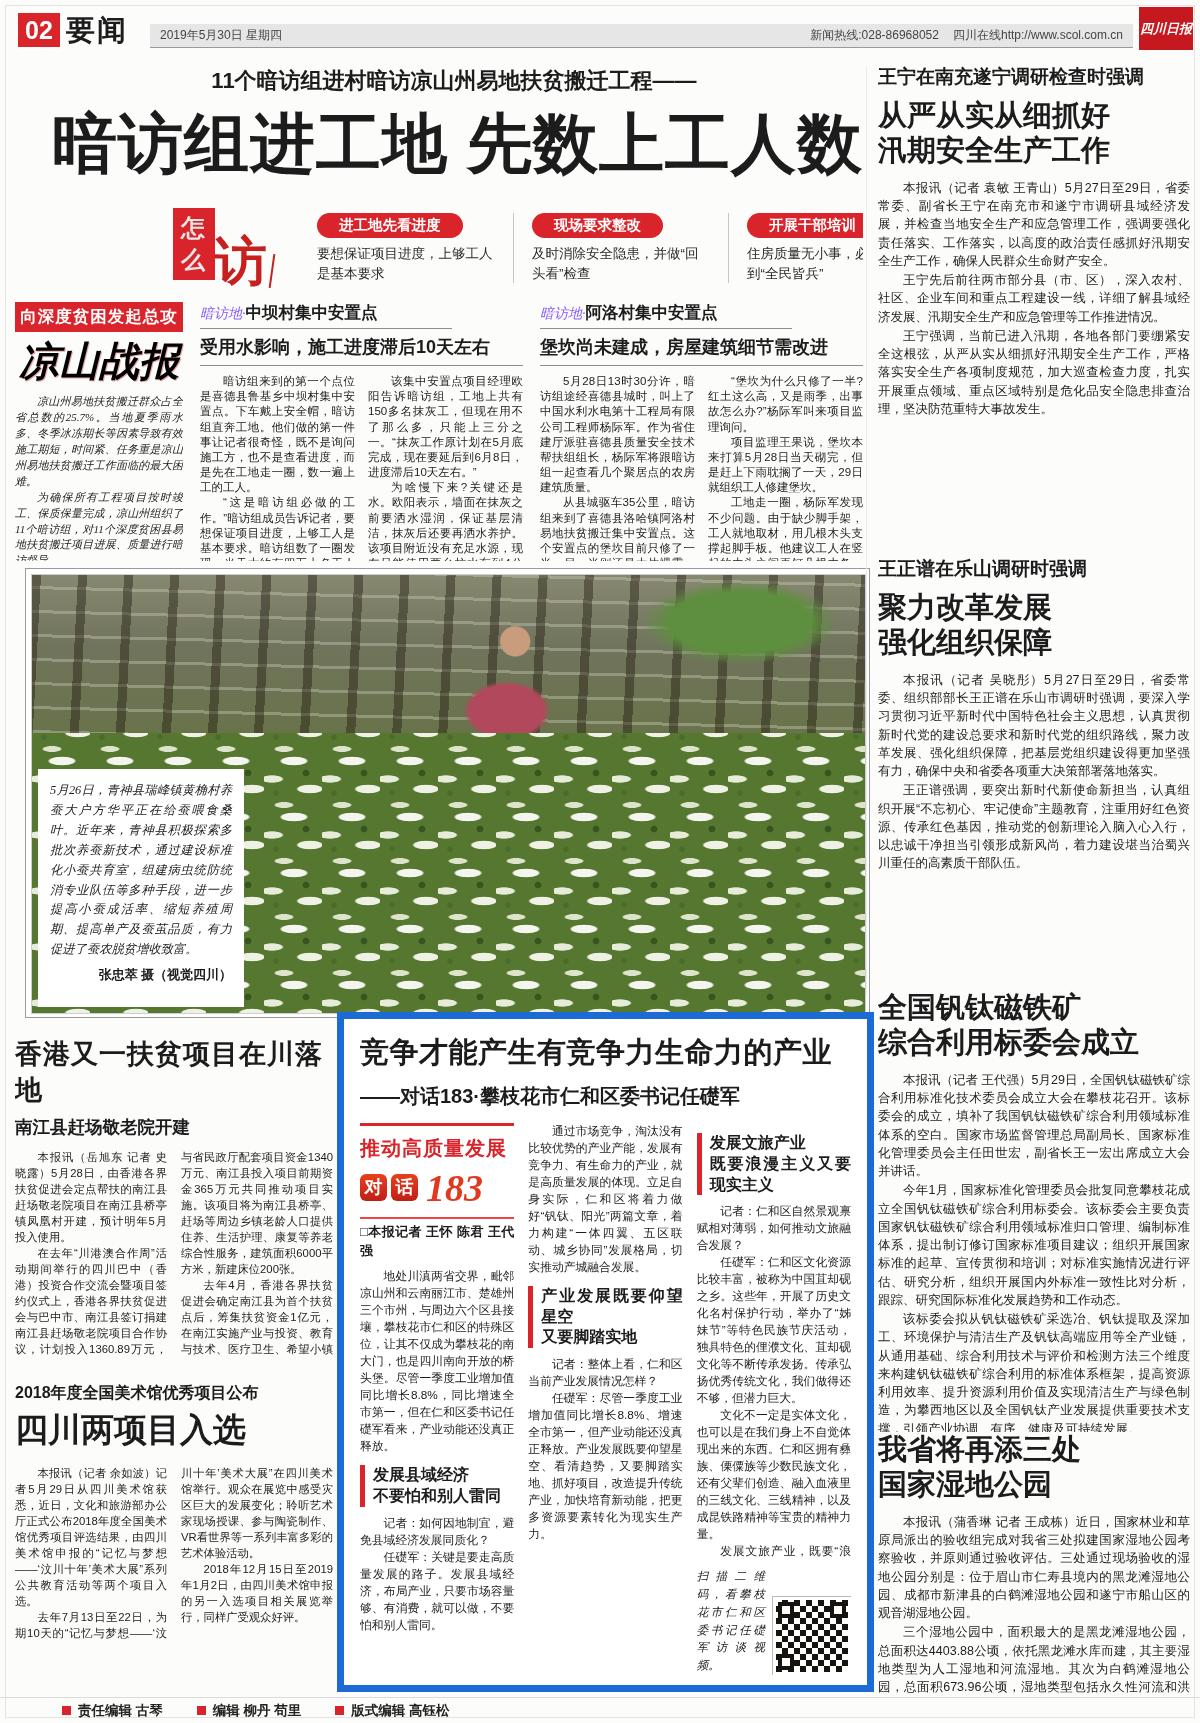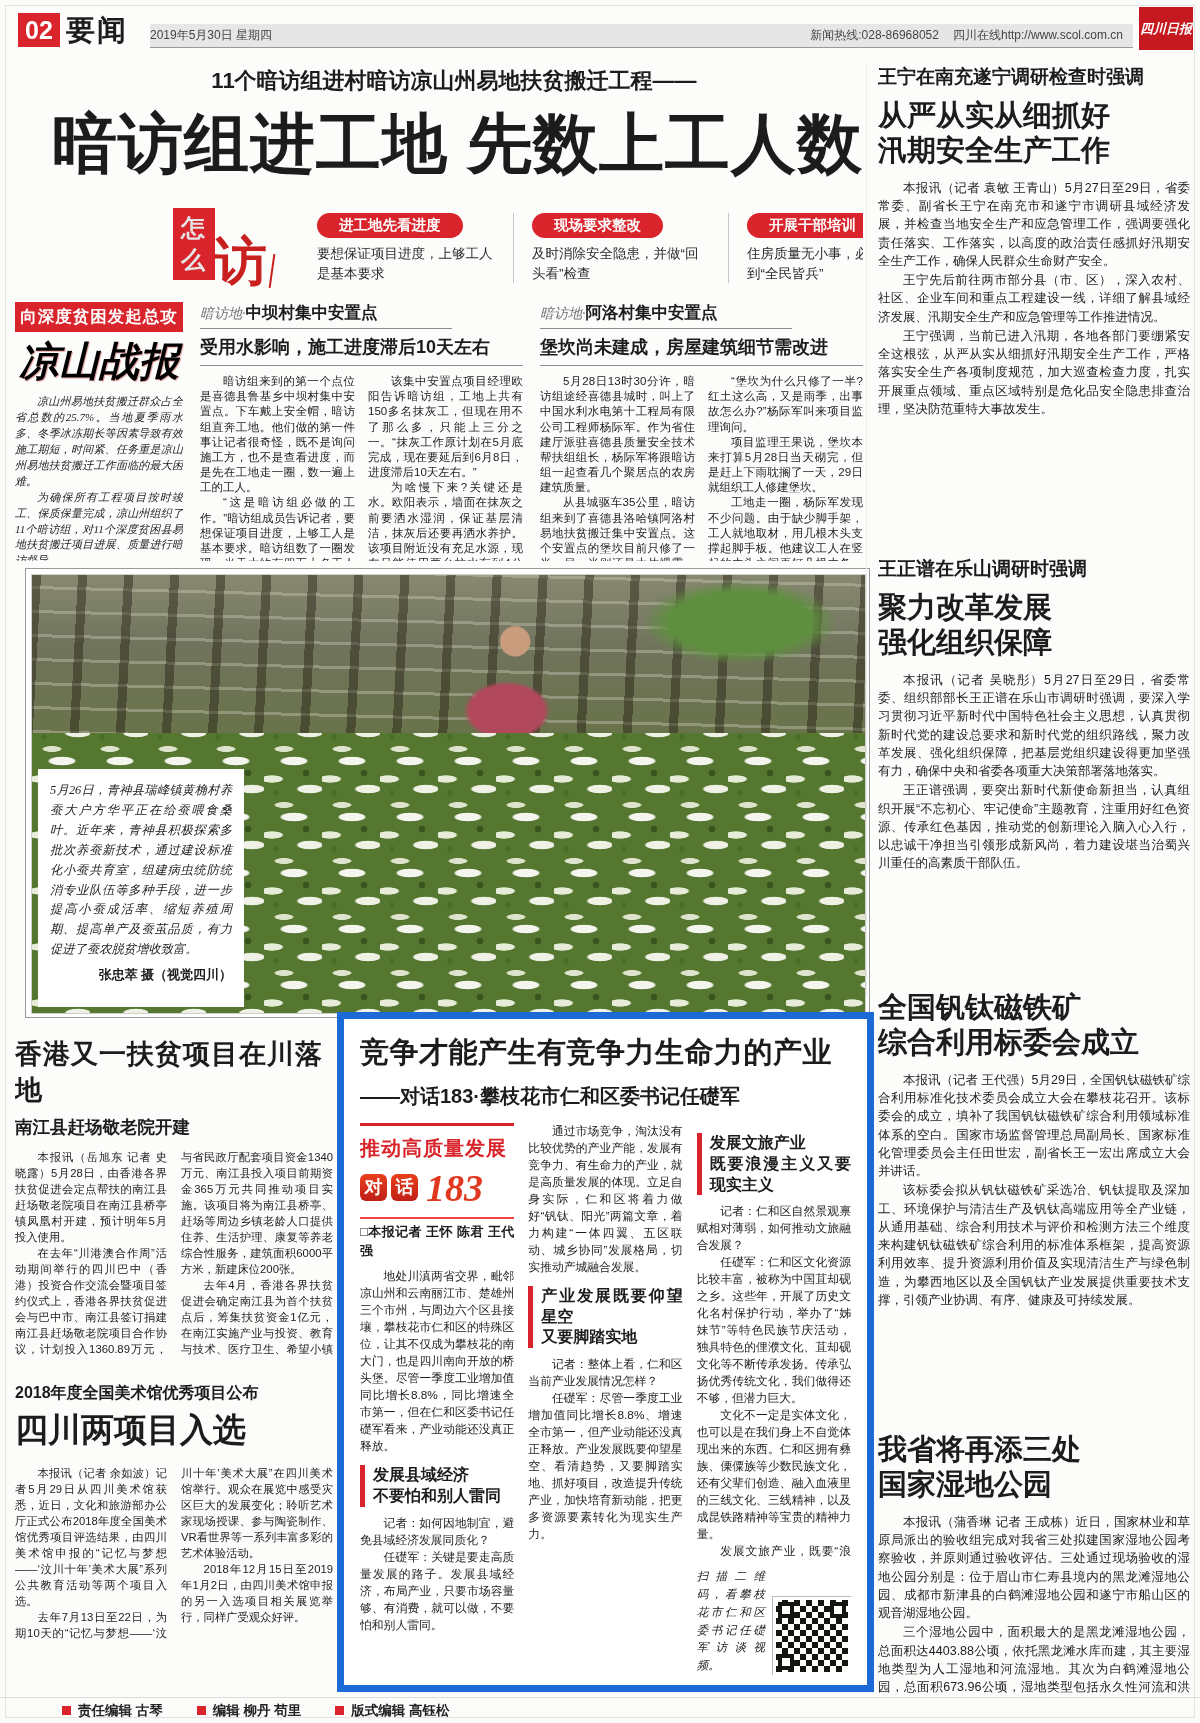--- a/index.html
+++ b/index.html
@@ -8,21 +8,21 @@
   .page-frame{position:absolute;inset:5px;border:1px solid #e3e3e1;pointer-events:none;}
   p{margin:0;}
   .para{margin:0;text-indent:2em;}
 
   
   .pgno{position:absolute;left:18px;top:13px;width:42px;height:34px;background:#d8242a;
         color:#fff;font-size:25px;font-weight:900;display:flex;align-items:center;justify-content:center;}
   .secname{position:absolute;left:66px;top:11px;font-size:29px;font-weight:900;letter-spacing:2px;}
   .hbar{position:absolute;left:150px;top:24px;width:983px;height:23px;background:#e6e6e6;
         border-bottom:1px solid #9a9a9a;display:flex;align-items:center;font-size:12px;color:#444;}
-  .hbar .date{padding-left:0;}
+  .hbar .date{padding-left:10px;}
   .hbar .hspacer{flex:1;}
   .hbar .hot{padding-right:14px;}
   .hbar .web{padding-right:10px;}
   .brand{position:absolute;left:1139px;top:7px;width:54px;height:43px;background:#c5181f;
          color:#fff;display:flex;align-items:center;justify-content:center;
          font-family:"Liberation Serif","DejaVu Serif",serif;font-style:italic;font-weight:bold;font-size:13px;}
 
   
   .lead{position:absolute;left:15px;top:56px;width:848px;height:505px;overflow:hidden;}
   .kicker{text-align:center;font-size:22px;font-weight:bold;margin:10px 0 4px 30px;}
@@ -43,21 +43,21 @@
   .battle-banner{background:#d8242a;color:#fff;text-align:center;font-size:16.5px;font-weight:900;
                  padding:4px 0;letter-spacing:1px;}
   .battle-title{font-family:"Liberation Serif","DejaVu Serif",serif;color:#000000;font-weight:900;
                 font-style:italic;font-size:40px;text-align:center;line-height:1.2;margin:6px 0 8px;
                 text-shadow:1px 1px 0 #e8a9a6;}
   .battle-body{font-family:"Liberation Serif","DejaVu Serif",serif;font-style:italic;
                font-size:11px;line-height:1.45;text-align:justify;height:196px;overflow:hidden;}
 
   .sec{flex:1;margin-left:17px;min-width:0;}
   .sec-placeline{border-bottom:1px solid #8c8c8c;padding-bottom:4px;width:78%;}
-  .sec-place{font-family:"Liberation Serif","DejaVu Serif",serif;font-style:italic;font-size:14px;color:#737373;}
+  .sec-place{font-family:"Liberation Serif","DejaVu Serif",serif;font-style:italic;font-size:14px;color:#8b5cf6;}
   .sec-site{font-size:16.5px;font-weight:900;font-family:Liberation Mono, monospace;}
   .sec-sub{font-size:18px;font-weight:900;padding:6px 0 6px;border-bottom:1px solid #8c8c8c;}
   .sec-body{margin-top:8px;columns:2;column-gap:13px;font-size:11.5px;line-height:1.32;
             text-align:justify;height:222px;overflow:hidden;}
 
   
   .photo{position:absolute;left:25px;top:568px;width:833px;height:438px;border:1px solid #9a9a9a;
          background:#fff;padding:5px;}
   .photo-inner{position:relative;width:100%;height:100%;border:1px solid #cfcfcf;overflow:hidden;}
   .worms{position:absolute;inset:0;background-color:#55772f;
@@ -248,20 +248,21 @@
     <div class="sb-body">
         <p class="para">本报讯（记者 吴晓彤）5月27日至29日，省委常委、组织部部长王正谱在乐山市调研时强调，要深入学习贯彻习近平新时代中国特色社会主义思想，认真贯彻新时代党的建设总要求和新时代党的组织路线，聚力改革发展、强化组织保障，把基层党组织建设得更加坚强有力，确保中央和省委各项重大决策部署落地落实。</p>
         <p class="para">王正谱强调，要突出新时代新使命新担当，认真组织开展“不忘初心、牢记使命”主题教育，注重用好红色资源、传承红色基因，推动党的创新理论入脑入心入行，以忠诚干净担当引领形成新风尚，着力建设堪当治蜀兴川重任的高素质干部队伍。</p>
       </div>
   </div>
   <div class="sb-art h3a">
     <div class="sb-head">全国钒钛磁铁矿
 综合利用标委会成立</div>
     <div class="sb-body">
         <p class="para">本报讯（记者 王代强）5月29日，全国钒钛磁铁矿综合利用标准化技术委员会成立大会在攀枝花召开。该标委会的成立，填补了我国钒钛磁铁矿综合利用领域标准体系的空白。国家市场监督管理总局副局长、国家标准化管理委员会主任田世宏，副省长王一宏出席成立大会并讲话。</p>
+        <p class="para">今年1月，国家标准化管理委员会批复同意攀枝花成立全国钒钛磁铁矿综合利用标委会。该标委会主要负责国家钒钛磁铁矿综合利用领域标准归口管理、编制标准体系，提出制订修订国家标准项目建议；组织开展国家标准的起草、宣传贯彻和培训；对标准实施情况进行评估、研究分析，组织开展国内外标准一致性比对分析，跟踪、研究国际标准化发展趋势和工作动态。</p>
         <p class="para">该标委会拟从钒钛磁铁矿采选冶、钒钛提取及深加工、环境保护与清洁生产及钒钛高端应用等全产业链，从通用基础、综合利用技术与评价和检测方法三个维度来构建钒钛磁铁矿综合利用的标准体系框架，提高资源利用效率、提升资源利用价值及实现清洁生产与绿色制造，为攀西地区以及全国钒钛产业发展提供重要技术支撑，引领产业协调、有序、健康及可持续发展。</p>
       </div>
   </div>
   <div class="sb-art">
     <div class="sb-head">我省将再添三处
 国家湿地公园</div>
     <div class="sb-body">
         <p class="para">本报讯（蒲香琳 记者 王成栋）近日，国家林业和草原局派出的验收组完成对我省三处拟建国家湿地公园考察验收，并原则通过验收评估。三处通过现场验收的湿地公园分别是：位于眉山市仁寿县境内的黑龙滩湿地公园、成都市新津县的白鹤滩湿地公园和遂宁市船山区的观音湖湿地公园。</p>
         <p class="para">三个湿地公园中，面积最大的是黑龙滩湿地公园，总面积达4403.88公顷，依托黑龙滩水库而建，其主要湿地类型为人工湿地和河流湿地。其次为白鹤滩湿地公园，总面积673.96公顷，湿地类型包括永久性河流和洪泛平原湿地。面积475.28公顷的观音湖湿地公园，则以沼泽湿地和人工湿地为主。</p>
       </div>

